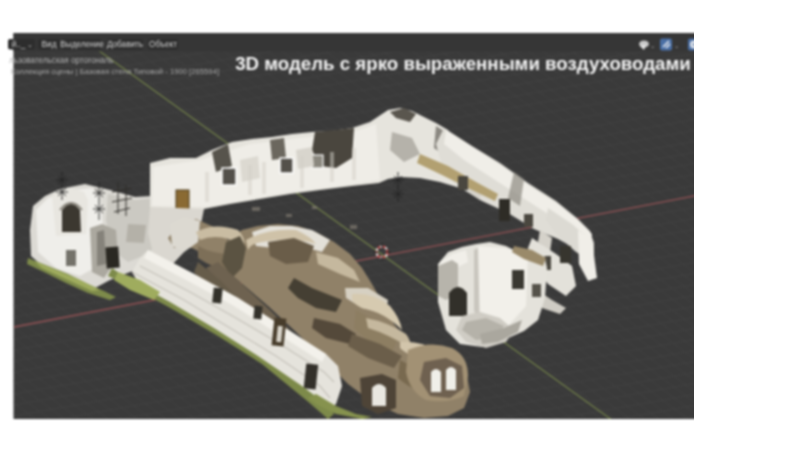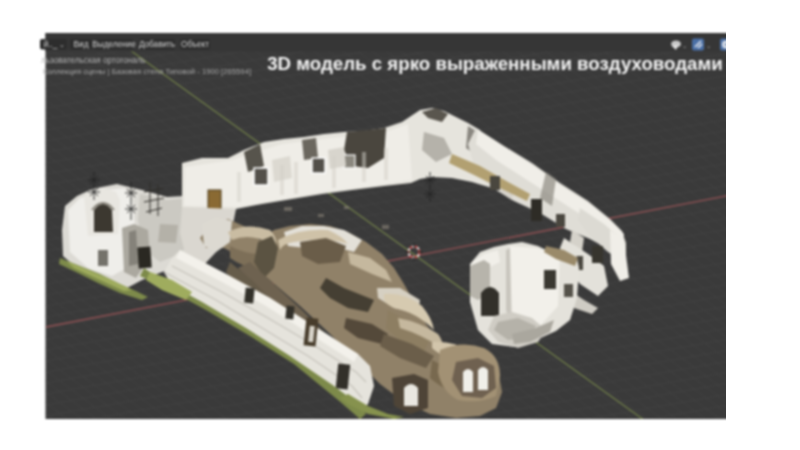--- a/index.html
+++ b/index.html
@@ -1,16 +1,16 @@
 <!DOCTYPE html>
 <html><head>
 <meta charset="utf-8">
 <style>
   html,body { margin:0; padding:0; background:#ffffff; }
-  .stage { position:relative; width:694px; height:450px; background:#ffffff; overflow:hidden;margin-left:32px; }
+  .stage { position:relative; width:694px; height:450px; background:#ffffff; overflow:hidden; }
   svg { display:block; filter: blur(0.8px); }
   text { font-family:"Liberation Sans", sans-serif; }
 </style>
 </head>
 <body>
 <div class="stage">
 <svg width="800" height="450" viewBox="0 0 800 450">
 
 <rect x="13.5" y="33" width="778.5" height="386" fill="#3a3a3a"></rect>
 <defs>

